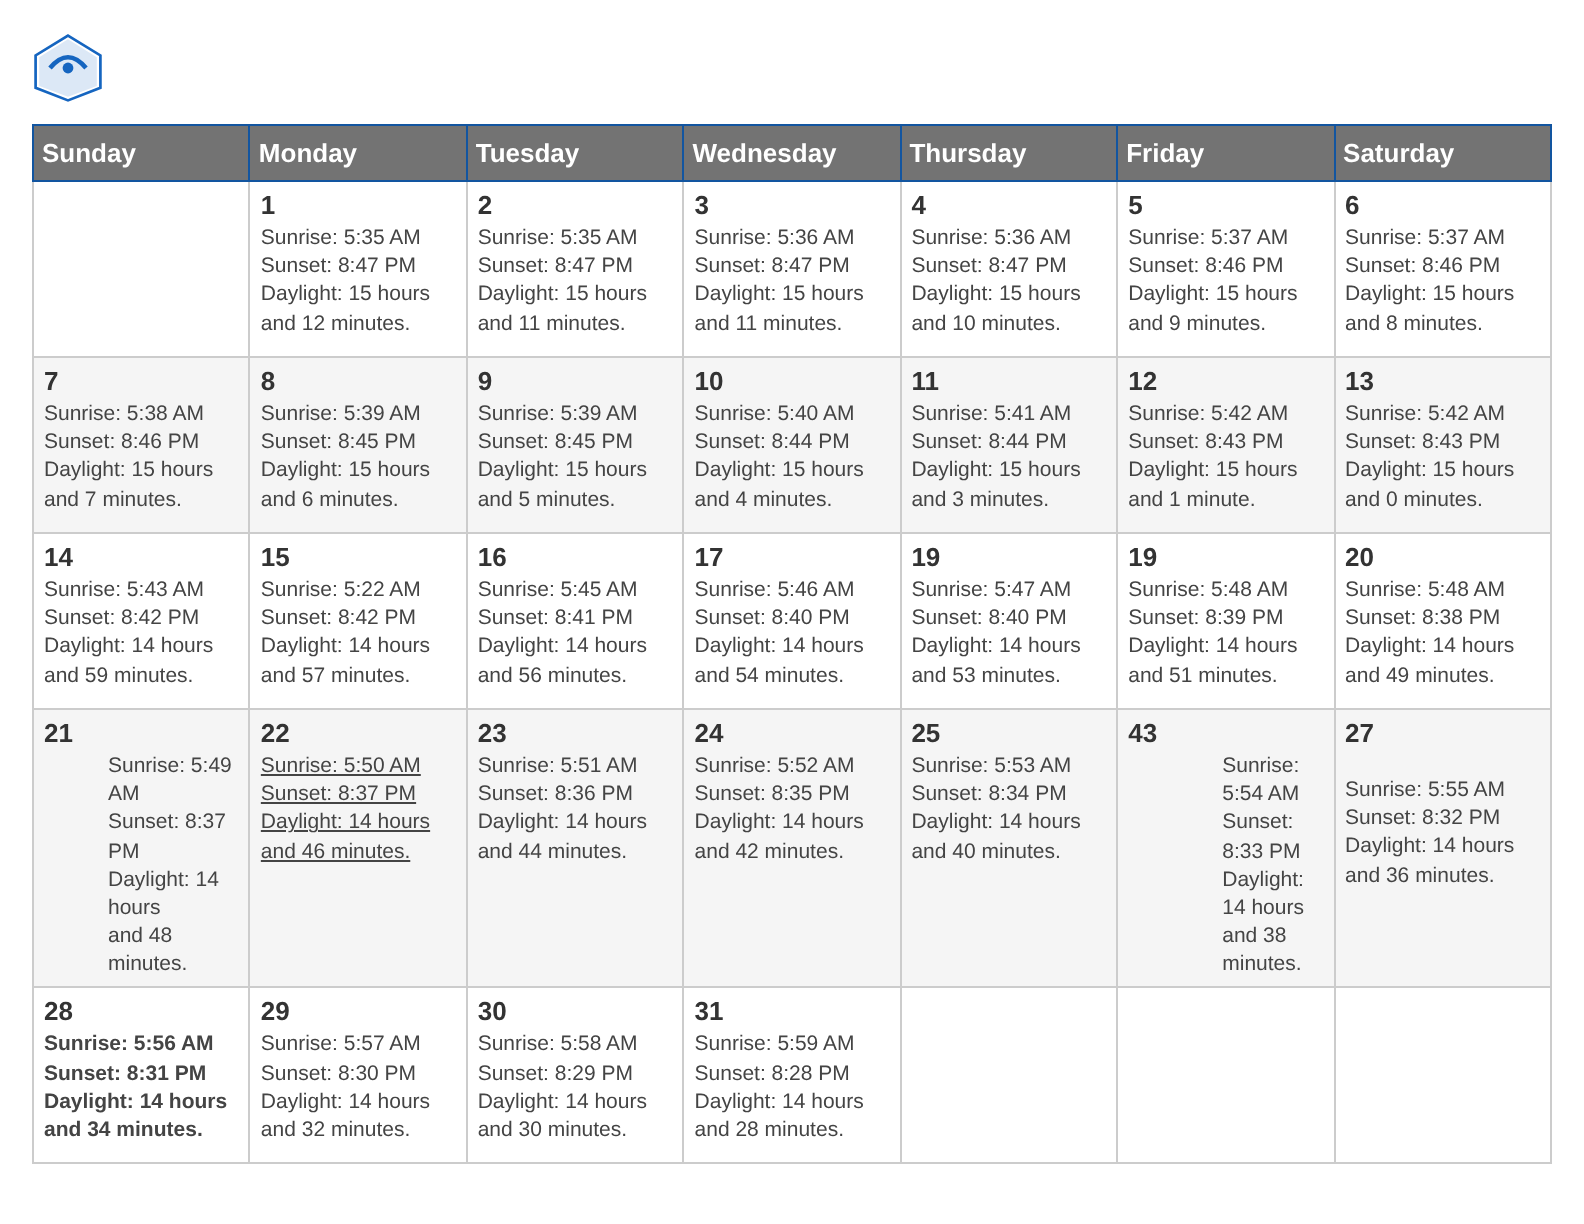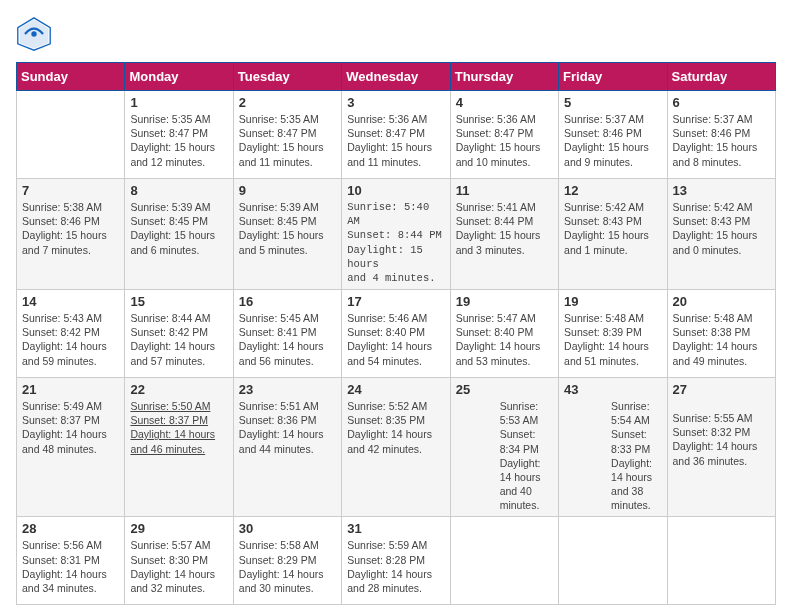--- a/index.html
+++ b/index.html
@@ -43,21 +43,21 @@
       font-size: 15px;
       color: #555;
       margin-top: 2px;
     }
     table {
       width: 100%;
       border-collapse: collapse;
       table-layout: fixed;
     }
     thead th {
-      background: #be185d;
+      background: #737373;
       color: #fff;
       font-size: 13px;
       font-weight: bold;
       padding: 6px 4px;
       text-align: left;
       border: 1px solid #1255a0;
     }
     tbody td {
       border: 1px solid #ccc;
       vertical-align: top;
@@ -184,21 +184,21 @@
         </td>
         <td>
           <span class="day-num">9</span>
           <div class="cell-info" style="white-space: pre-line;">Sunrise: 5:39 AM
 Sunset: 8:45 PM
 Daylight: 15 hours
 and 5 minutes.</div>
         </td>
         <td>
           <span class="day-num">10</span>
-          <div class="cell-info" style="white-space: pre-line; font-family: Liberation Mono, monospace;">Sunrise: 5:40 AM
+          <div class="cell-info" style="white-space: pre-line;">Sunrise: 5:40 AM
 Sunset: 8:44 PM
 Daylight: 15 hours
 and 4 minutes.</div>
         </td>
         <td>
           <span class="day-num">11</span>
           <div class="cell-info" style="white-space: pre-line;">Sunrise: 5:41 AM
 Sunset: 8:44 PM
 Daylight: 15 hours
 and 3 minutes.</div>
@@ -221,21 +221,21 @@
       <tr>
         <td>
           <span class="day-num">14</span>
           <div class="cell-info" style="white-space: pre-line;">Sunrise: 5:43 AM
 Sunset: 8:42 PM
 Daylight: 14 hours
 and 59 minutes.</div>
         </td>
         <td>
           <span class="day-num">15</span>
-          <div class="cell-info" style="white-space: pre-line;">Sunrise: 8:44 AM
+          <div class="cell-info" style="white-space: pre-line;">Sunrise: 5:22 AM
 Sunset: 8:42 PM
 Daylight: 14 hours
 and 57 minutes.</div>
         </td>
         <td>
           <span class="day-num">16</span>
           <div class="cell-info" style="white-space: pre-line;">Sunrise: 5:45 AM
 Sunset: 8:41 PM
 Daylight: 14 hours
 and 56 minutes.</div>
@@ -265,21 +265,21 @@
           <span class="day-num">20</span>
           <div class="cell-info" style="white-space: pre-line;">Sunrise: 5:48 AM
 Sunset: 8:38 PM
 Daylight: 14 hours
 and 49 minutes.</div>
         </td>
       </tr>
       <tr>
         <td>
           <span class="day-num">21</span>
-          <div class="cell-info" style="white-space: pre-line;">Sunrise: 5:49 AM
+          <div class="cell-info" style="white-space: pre-line; margin-left: 32px;">Sunrise: 5:49 AM
 Sunset: 8:37 PM
 Daylight: 14 hours
 and 48 minutes.</div>
         </td>
         <td>
           <span class="day-num">22</span>
           <div class="cell-info" style="white-space: pre-line; text-decoration: underline;">Sunrise: 5:50 AM
 Sunset: 8:37 PM
 Daylight: 14 hours
 and 46 minutes.</div>
@@ -293,21 +293,21 @@
         </td>
         <td>
           <span class="day-num">24</span>
           <div class="cell-info" style="white-space: pre-line;">Sunrise: 5:52 AM
 Sunset: 8:35 PM
 Daylight: 14 hours
 and 42 minutes.</div>
         </td>
         <td>
           <span class="day-num">25</span>
-          <div class="cell-info" style="white-space: pre-line; margin-left: 44px;">Sunrise: 5:53 AM
+          <div class="cell-info" style="white-space: pre-line;">Sunrise: 5:53 AM
 Sunset: 8:34 PM
 Daylight: 14 hours
 and 40 minutes.</div>
         </td>
         <td>
           <span class="day-num">43</span>
           <div class="cell-info" style="white-space: pre-line; margin-left: 47px;">Sunrise: 5:54 AM
 Sunset: 8:33 PM
 Daylight: 14 hours
 and 38 minutes.</div>
@@ -316,21 +316,21 @@
           <span class="day-num">27</span>
           <div class="cell-info" style="white-space: pre-line; margin-top: 14px;">Sunrise: 5:55 AM
 Sunset: 8:32 PM
 Daylight: 14 hours
 and 36 minutes.</div>
         </td>
       </tr>
       <tr>
         <td>
           <span class="day-num">28</span>
-          <div class="cell-info" style="white-space: pre-line;">Sunrise: 5:56 AM
+          <div class="cell-info" style="white-space: pre-line; font-weight: bold;">Sunrise: 5:56 AM
 Sunset: 8:31 PM
 Daylight: 14 hours
 and 34 minutes.</div>
         </td>
         <td>
           <span class="day-num">29</span>
           <div class="cell-info" style="white-space: pre-line;">Sunrise: 5:57 AM
 Sunset: 8:30 PM
 Daylight: 14 hours
 and 32 minutes.</div>

